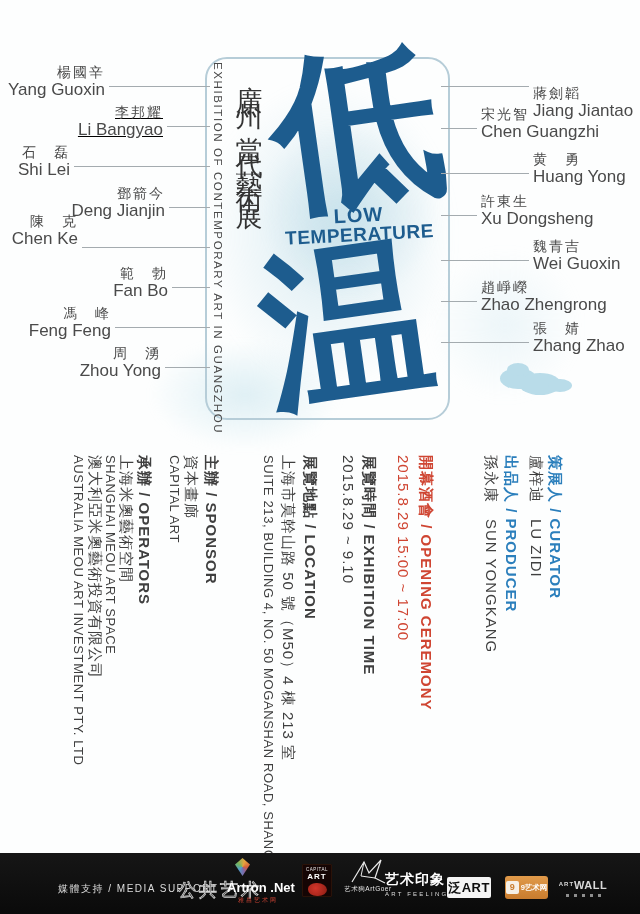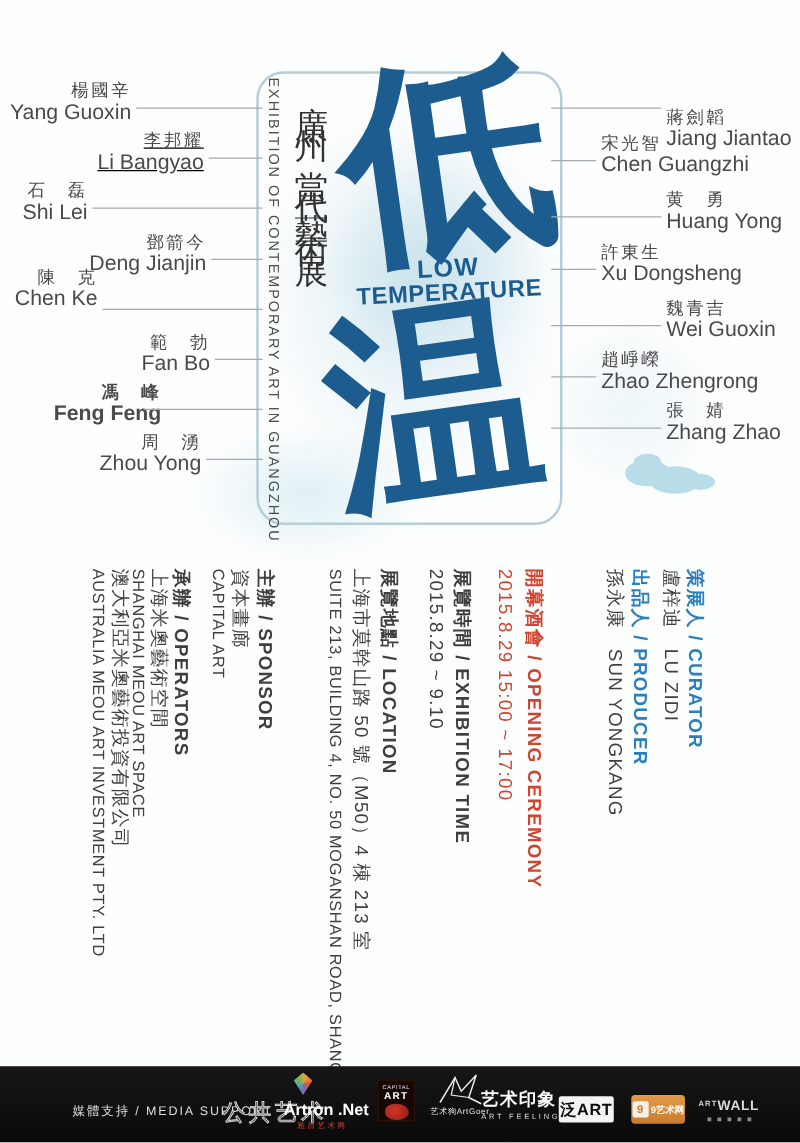--- a/index.html
+++ b/index.html
@@ -127,21 +127,21 @@
       <div class="artist aleft" style="top: 213px; right: 562px;">
         <div class="cn">陳　克</div>
         <div class="en">Chen Ke</div>
       </div>
       <div class="cline" style="top: 247px; left: 82px; width: 128px;"></div>
       <div class="artist aleft" style="top: 265px; right: 472px;">
         <div class="cn">範　勃</div>
         <div class="en">Fan Bo</div>
       </div>
       <div class="cline" style="top: 287px; left: 172px; width: 38px;"></div>
-      <div class="artist aleft" style="top: 305px; right: 511px; font-weight: bold;">
+      <div class="artist aleft" style="top: 305px; right: 529px;">
         <div class="cn">馮　峰</div>
         <div class="en">Feng Feng</div>
       </div>
       <div class="cline" style="top: 327px; left: 115px; width: 95px;"></div>
       <div class="artist aleft" style="top: 345px; right: 479px;">
         <div class="cn">周　湧</div>
         <div class="en">Zhou Yong</div>
       </div>
       <div class="cline" style="top: 367px; left: 165px; width: 45px;"></div>
       <div class="artist aright" style="top: 64px; left: 533px; margin-top: 21px;">

